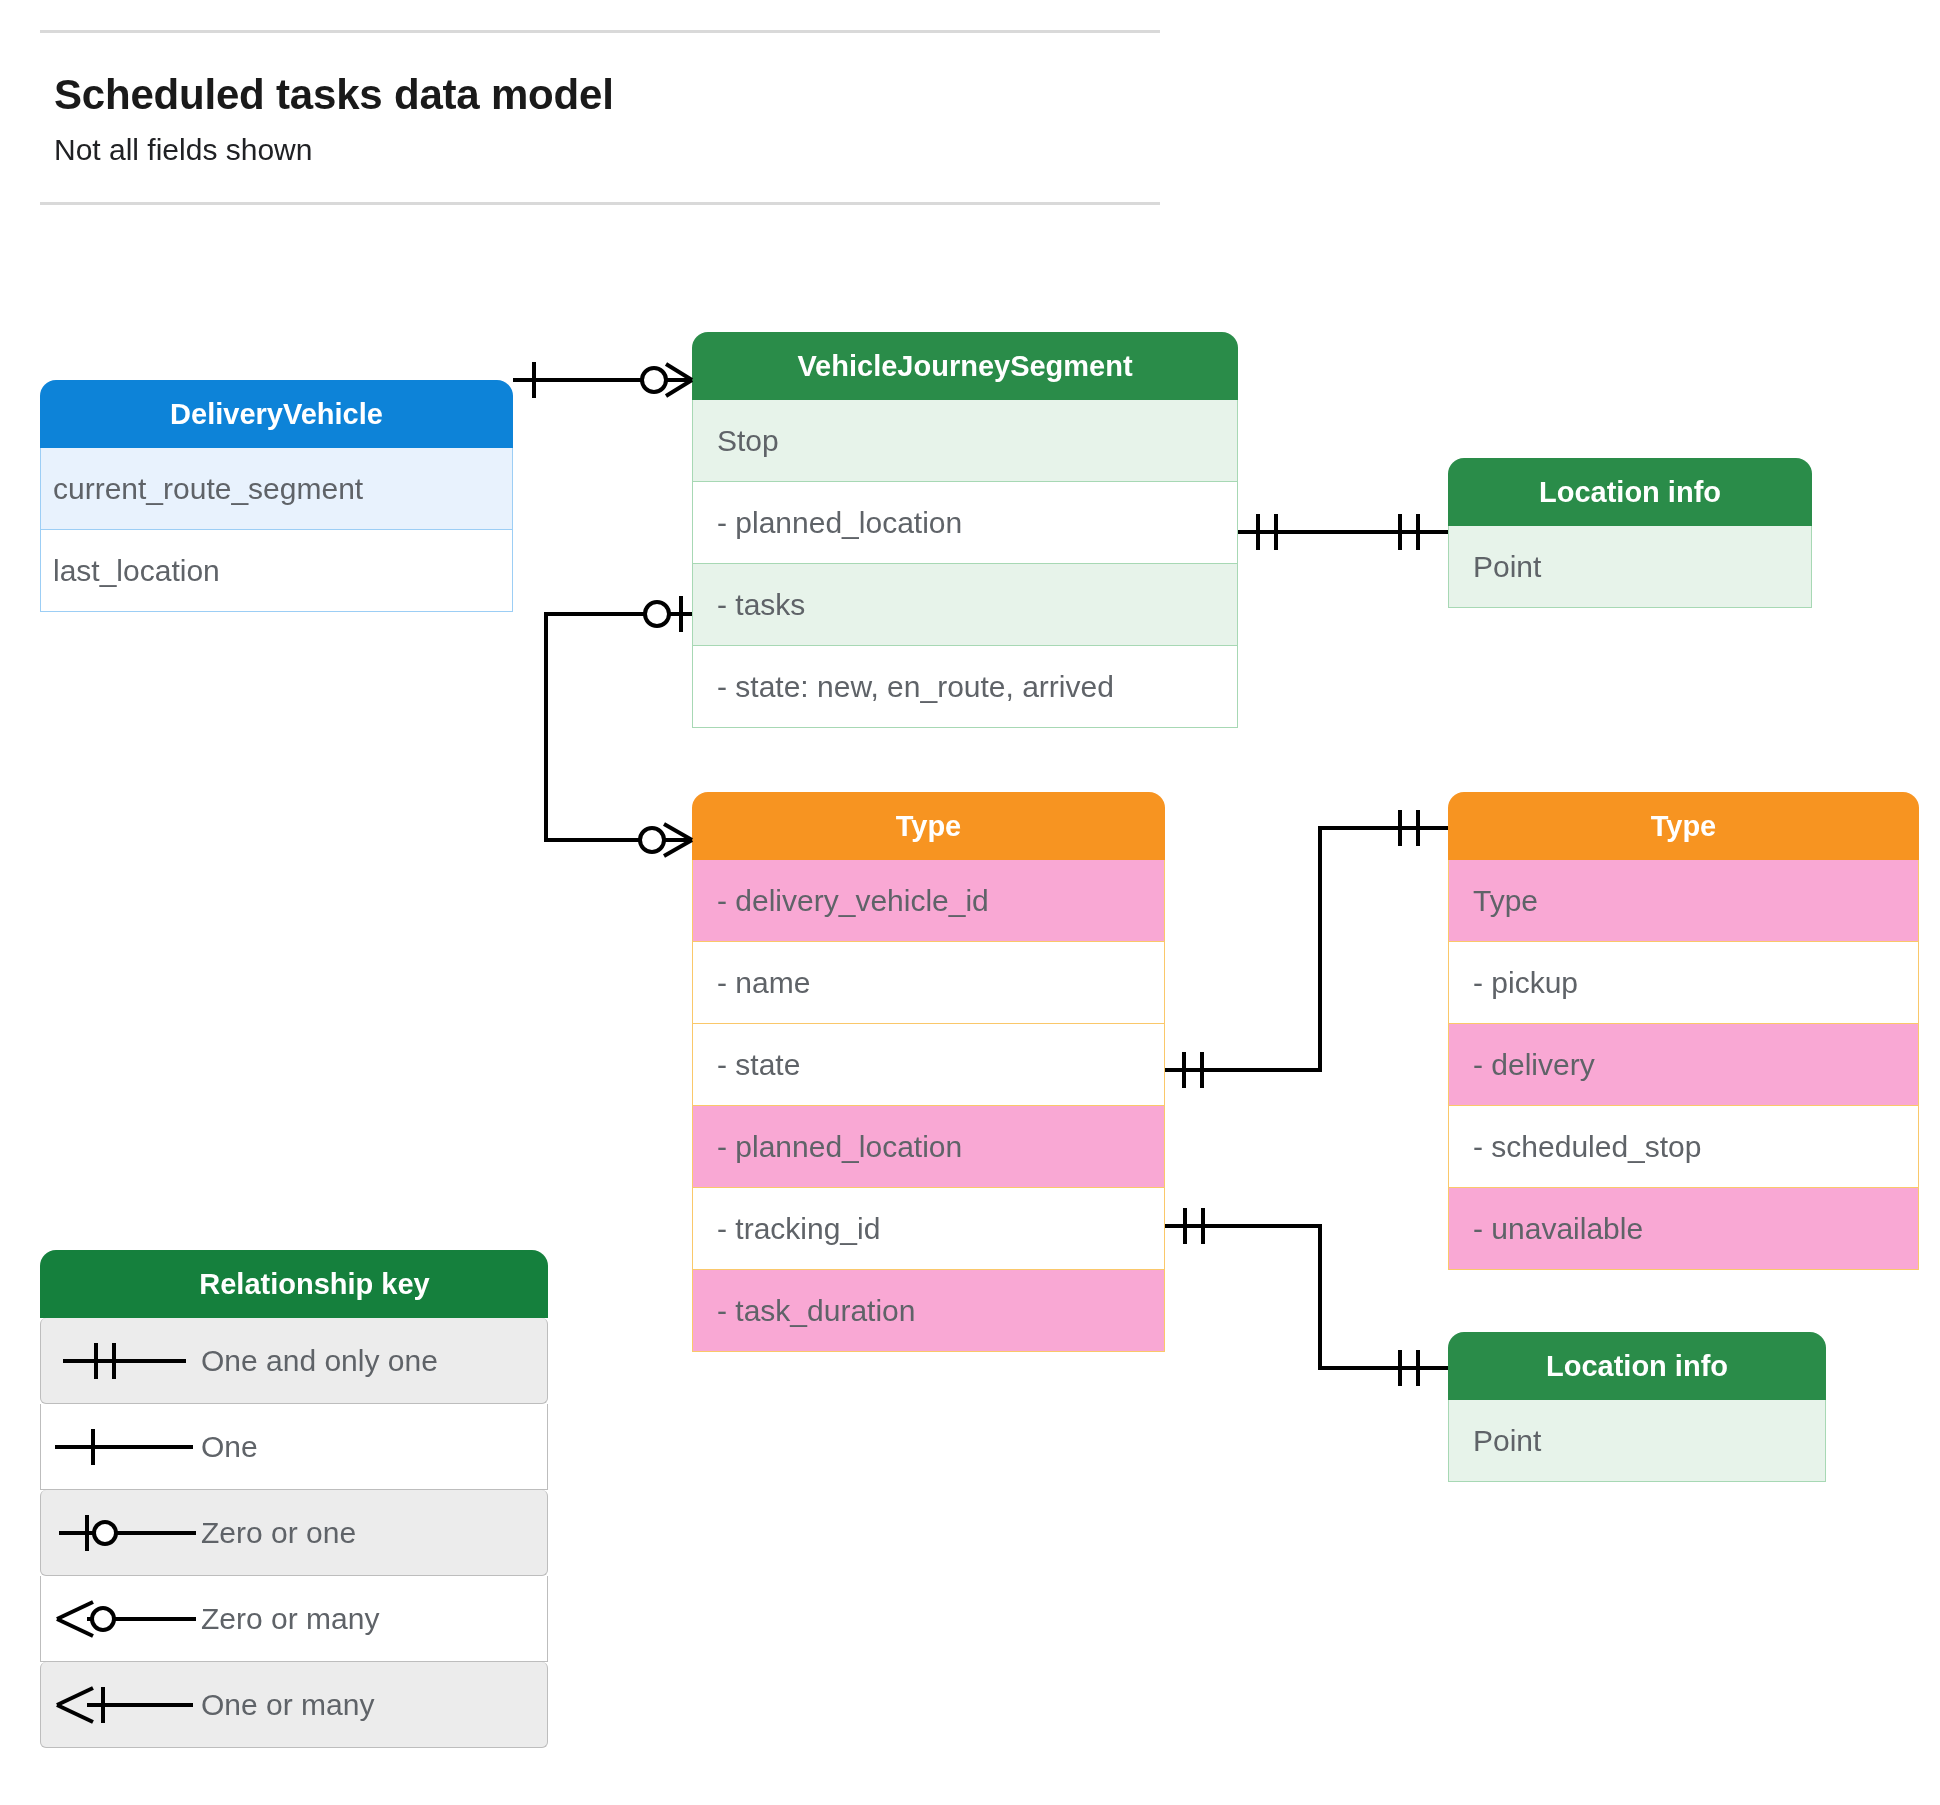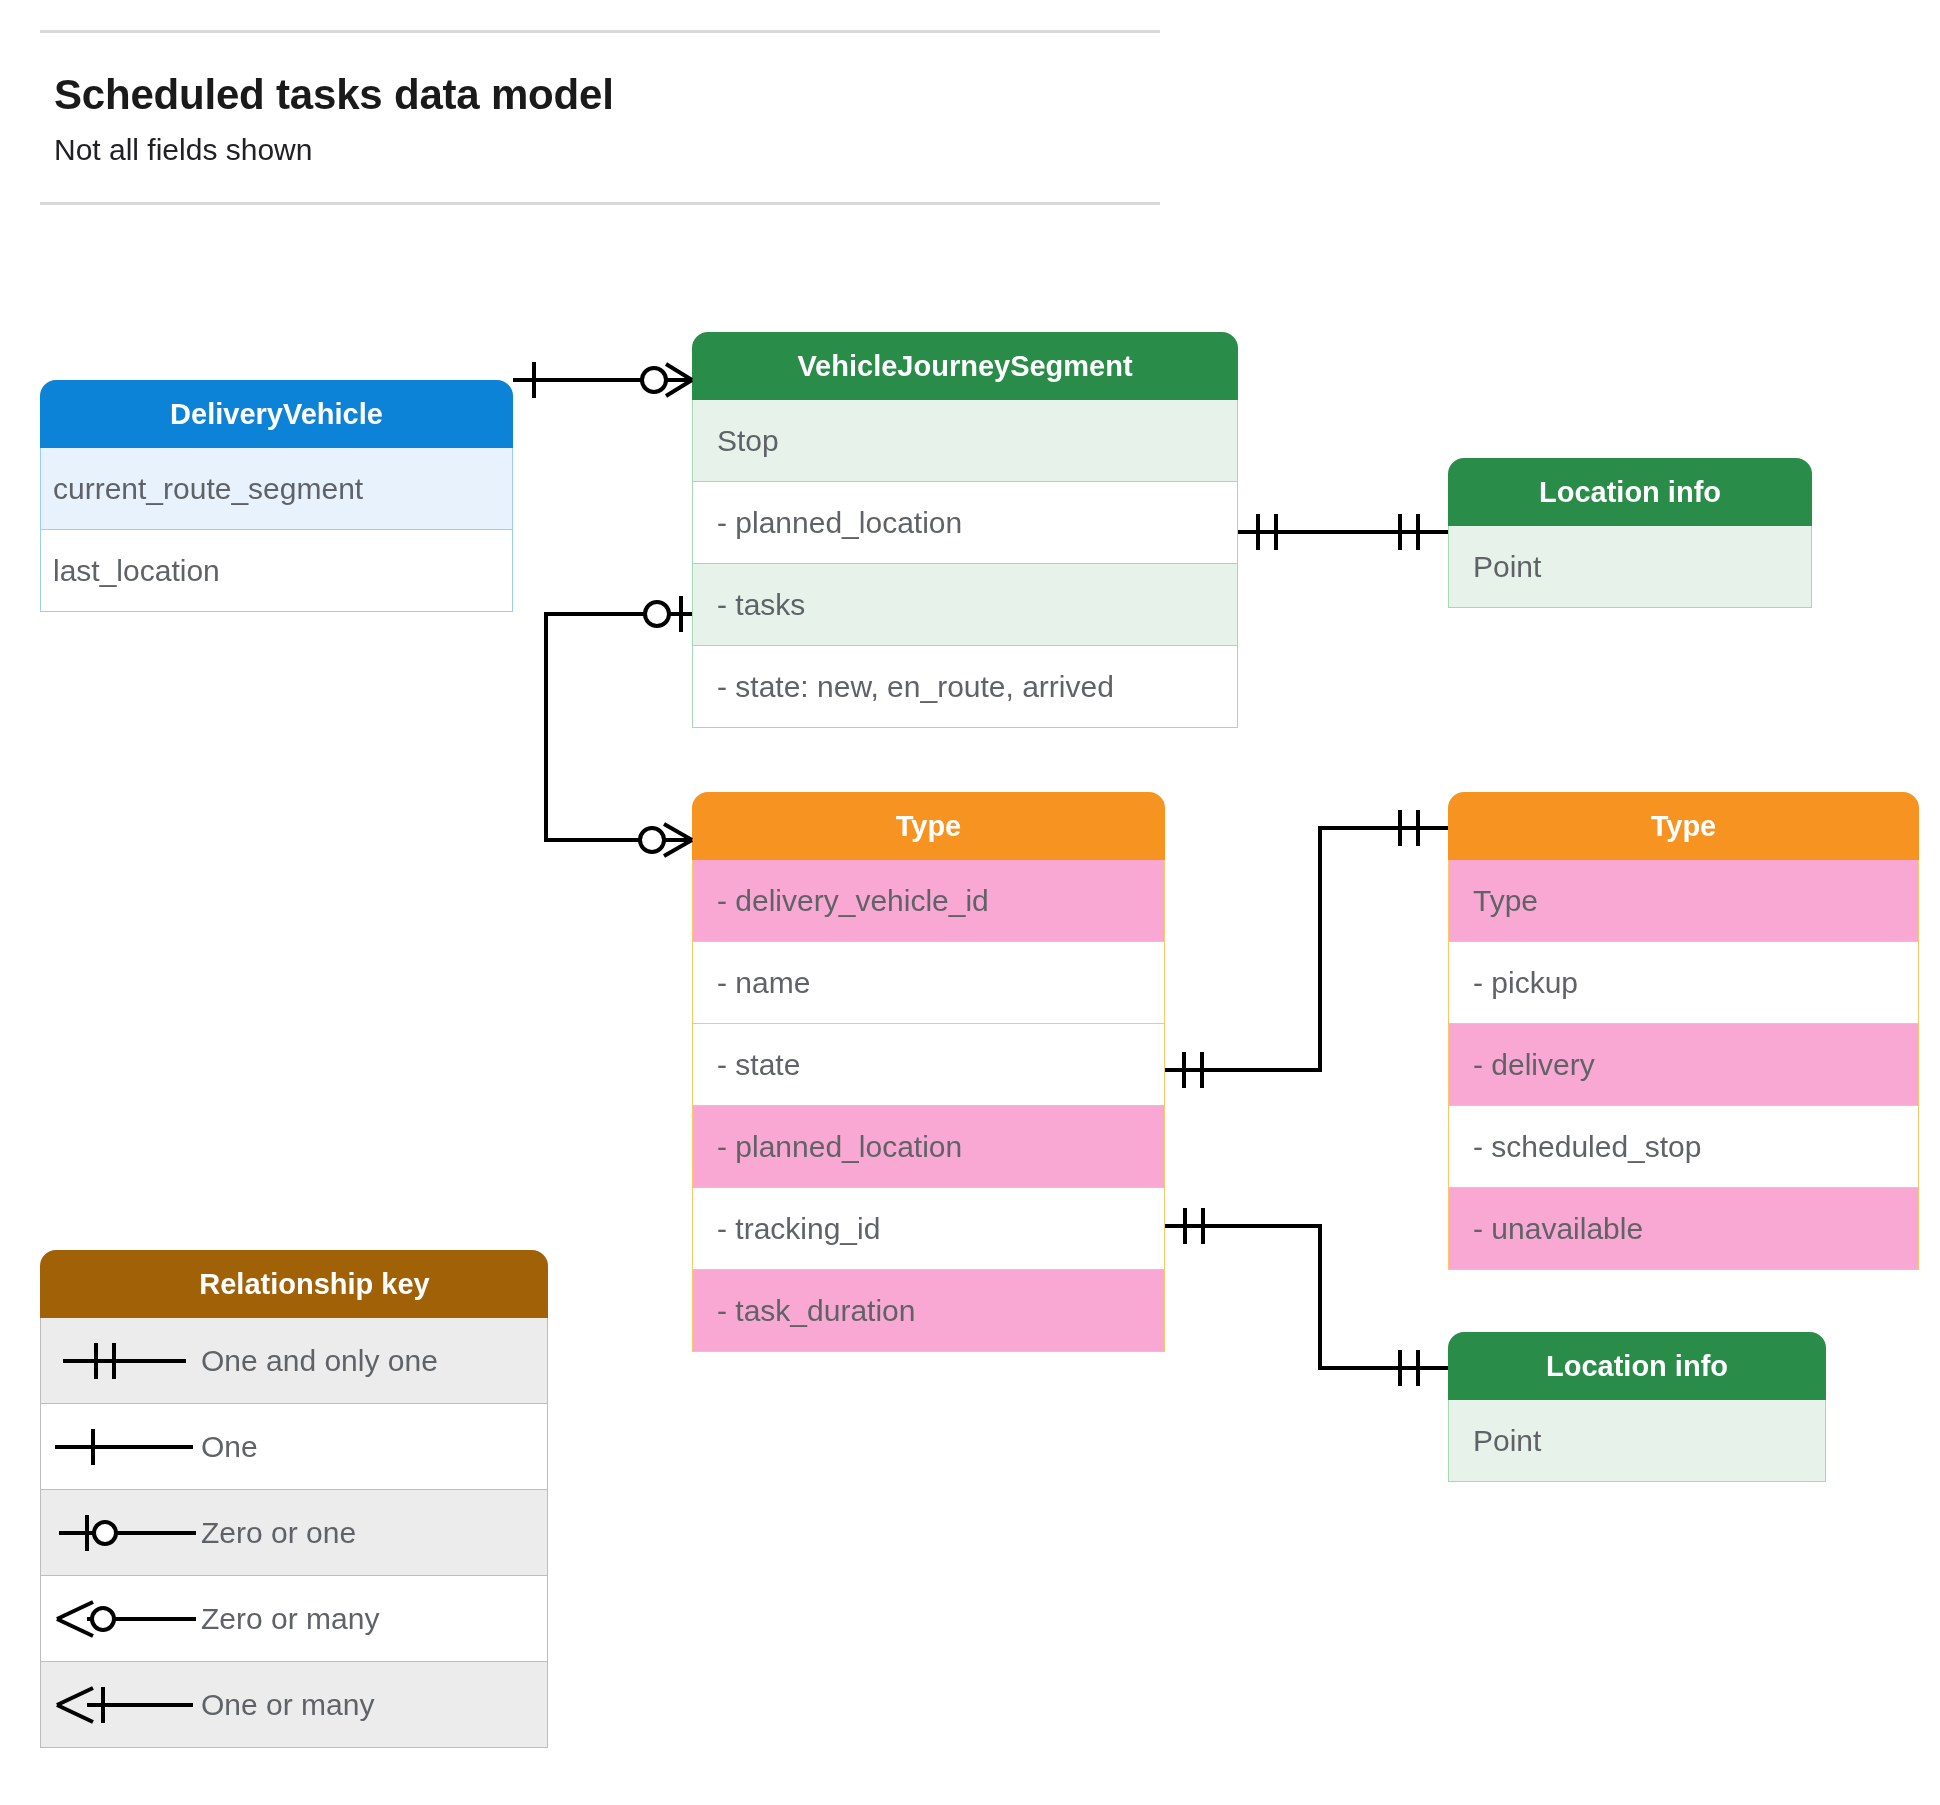--- a/index.html
+++ b/index.html
@@ -81,34 +81,34 @@
   .t-green .ehead { background: #2a8c49; }
   .t-green .erow { border: 1px solid #a7d8b4; border-top: none; background: #ffffff; }
   .t-green .erow.alt { background: #e7f3ea; }
 
   
   .t-orange .ehead { background: #f79421; }
   .t-orange .erow { border: 1px solid #fac86a; border-top: none; background: #ffffff; }
   .t-orange .erow.alt { background: #f9a8d4; }
 
   
-  .t-grey .ehead { background: #a16207; padding-left: 41px; }
+  .t-grey .ehead { background: #15803d; padding-left: 41px; }
 
   
   .legend-row {
     height: 86px;
     box-sizing: border-box;
     position: relative;
     display: flex;
     align-items: center;
     border: 1px solid #bdbdbd;
     border-top: none;
     background: #ffffff;
   }
-  .legend-row.alt { background: #ececec; }
+  .legend-row.alt { background: #ececec; border-radius: 6px; }
   .legend-sym {
     width: 160px;
     flex: 0 0 160px;
     height: 100%;
     position: relative;
   }
   .legend-label {
     font-size: 30px;
     color: #5f6368;
     white-space: nowrap;

